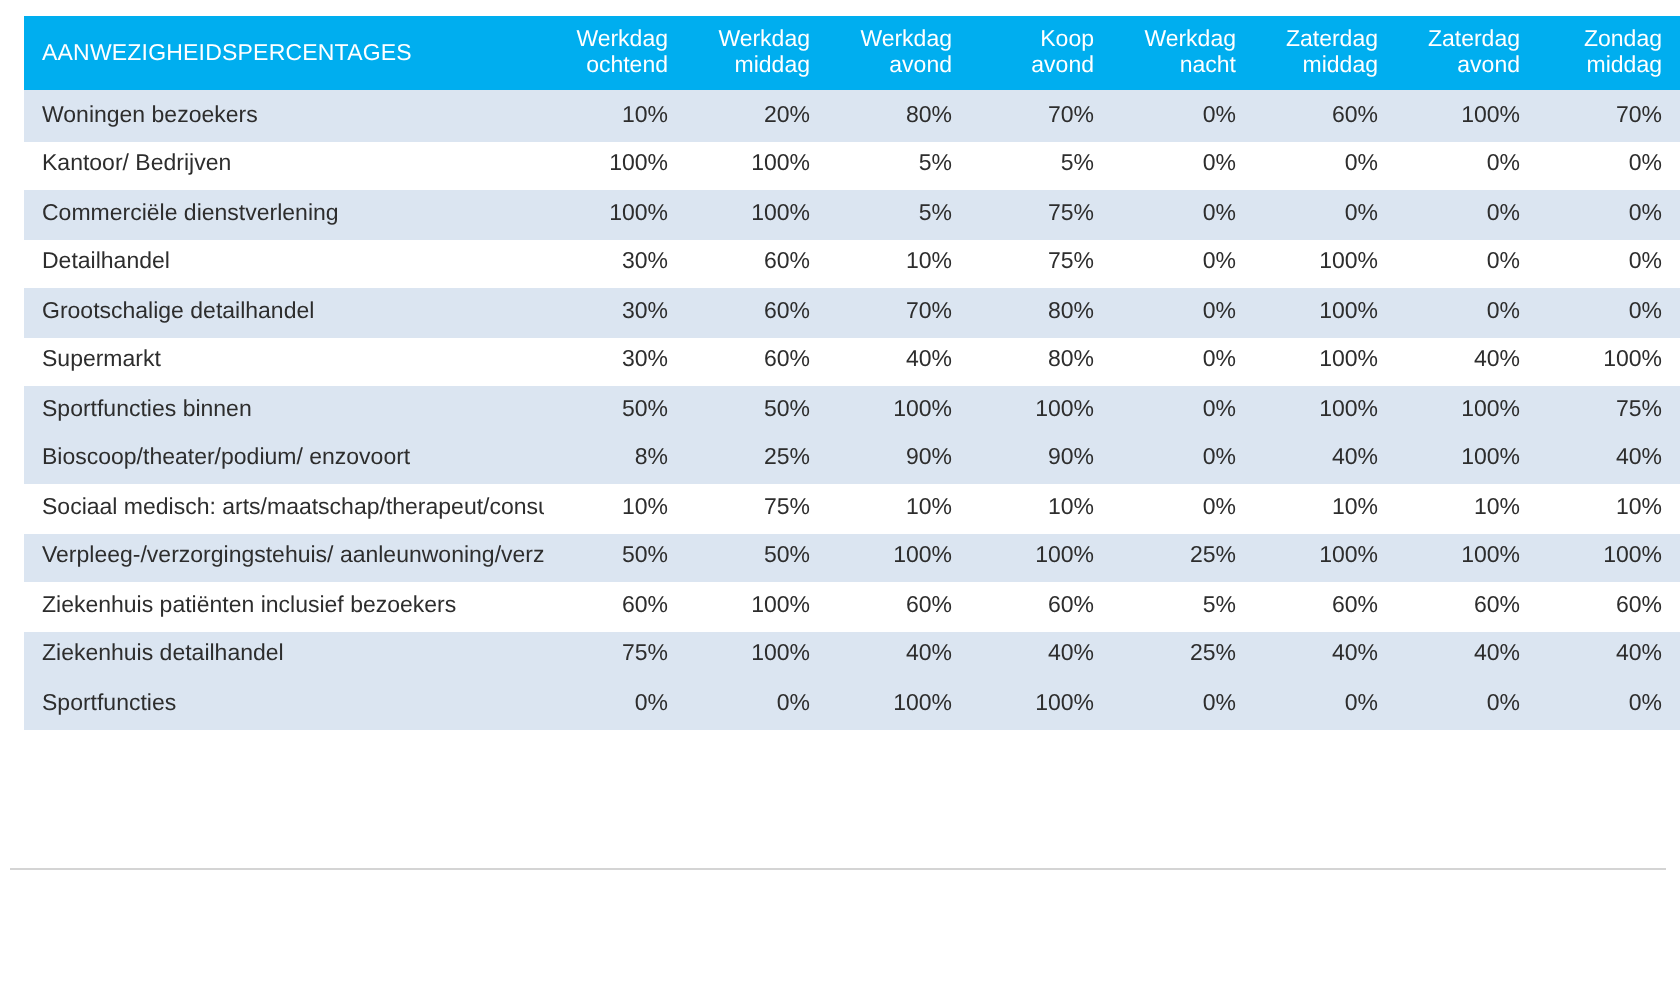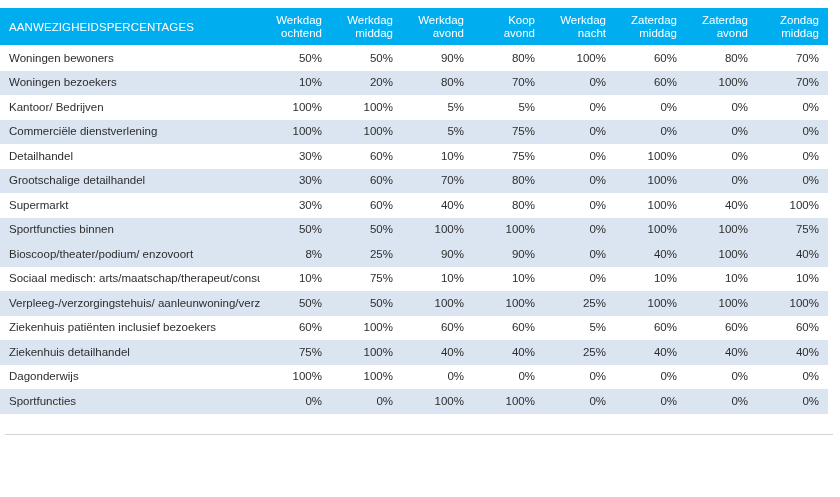--- a/index.html
+++ b/index.html
@@ -10,21 +10,21 @@
   }
   body {
     width: 840px;
     height: 497px;
     font-family: "Liberation Sans", sans-serif;
     overflow: hidden;
   }
 
   #table-wrap {
     position: absolute;
-    left: 0;
+    left: 12px;
     top: 8px;
     width: 828px;
   }
 
   table.presence-table {
     border-collapse: collapse;
     table-layout: fixed;
     width: 828px;
     font-size: 11px;
     color: #2a2a2a;
@@ -148,31 +148,20 @@
             <span class="l1">Zaterdag</span>
             <span class="l2">avond</span>
           </th>
           <th class="col-head" style="width: 62px;">
             <span class="l1">Zondag</span>
             <span class="l2">middag</span>
           </th>
         </tr>
     </thead>
     <tbody>
-        <tr class="odd">
-          <td class="label">Woningen bewoners</td>
-          <td class="val" style="width: 62px;">50%</td>
-          <td class="val" style="width: 62px;">50%</td>
-          <td class="val" style="width: 62px;">90%</td>
-          <td class="val" style="width: 62px;">80%</td>
-          <td class="val" style="width: 62px;">100%</td>
-          <td class="val" style="width: 62px;">60%</td>
-          <td class="val" style="width: 62px;">80%</td>
-          <td class="val" style="width: 62px;">70%</td>
-        </tr>
         <tr class="even">
           <td class="label">Woningen bezoekers</td>
           <td class="val" style="width: 62px;">10%</td>
           <td class="val" style="width: 62px;">20%</td>
           <td class="val" style="width: 62px;">80%</td>
           <td class="val" style="width: 62px;">70%</td>
           <td class="val" style="width: 62px;">0%</td>
           <td class="val" style="width: 62px;">60%</td>
           <td class="val" style="width: 62px;">100%</td>
           <td class="val" style="width: 62px;">70%</td>
@@ -291,31 +280,20 @@
           <td class="label">Ziekenhuis detailhandel</td>
           <td class="val" style="width: 62px;">75%</td>
           <td class="val" style="width: 62px;">100%</td>
           <td class="val" style="width: 62px;">40%</td>
           <td class="val" style="width: 62px;">40%</td>
           <td class="val" style="width: 62px;">25%</td>
           <td class="val" style="width: 62px;">40%</td>
           <td class="val" style="width: 62px;">40%</td>
           <td class="val" style="width: 62px;">40%</td>
         </tr>
-        <tr class="odd">
-          <td class="label">Dagonderwijs</td>
-          <td class="val" style="width: 62px;">100%</td>
-          <td class="val" style="width: 62px;">100%</td>
-          <td class="val" style="width: 62px;">0%</td>
-          <td class="val" style="width: 62px;">0%</td>
-          <td class="val" style="width: 62px;">0%</td>
-          <td class="val" style="width: 62px;">0%</td>
-          <td class="val" style="width: 62px;">0%</td>
-          <td class="val" style="width: 62px;">0%</td>
-        </tr>
         <tr class="even">
           <td class="label">Sportfuncties</td>
           <td class="val" style="width: 62px;">0%</td>
           <td class="val" style="width: 62px;">0%</td>
           <td class="val" style="width: 62px;">100%</td>
           <td class="val" style="width: 62px;">100%</td>
           <td class="val" style="width: 62px;">0%</td>
           <td class="val" style="width: 62px;">0%</td>
           <td class="val" style="width: 62px;">0%</td>
           <td class="val" style="width: 62px;">0%</td>

